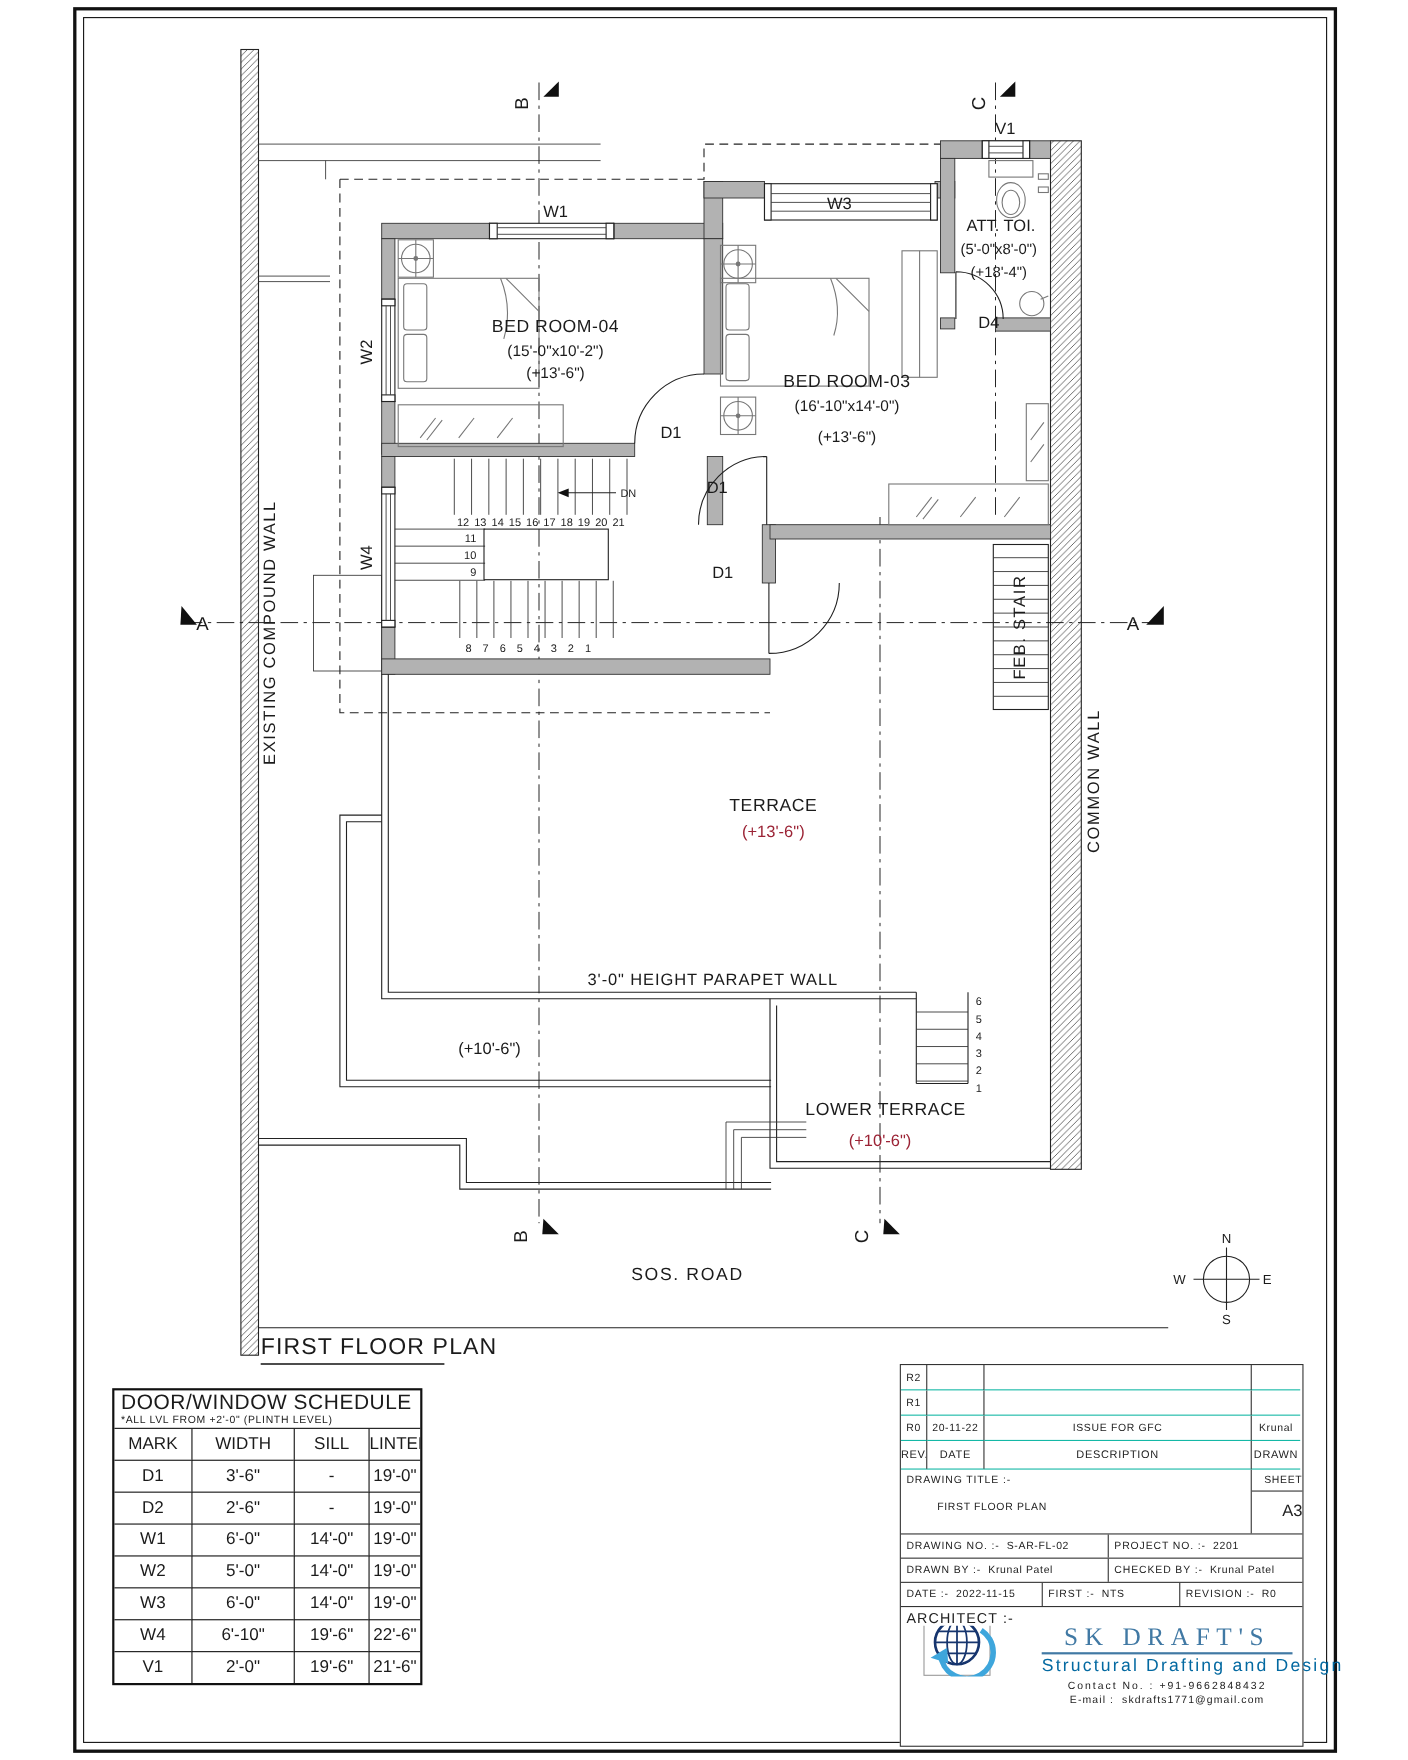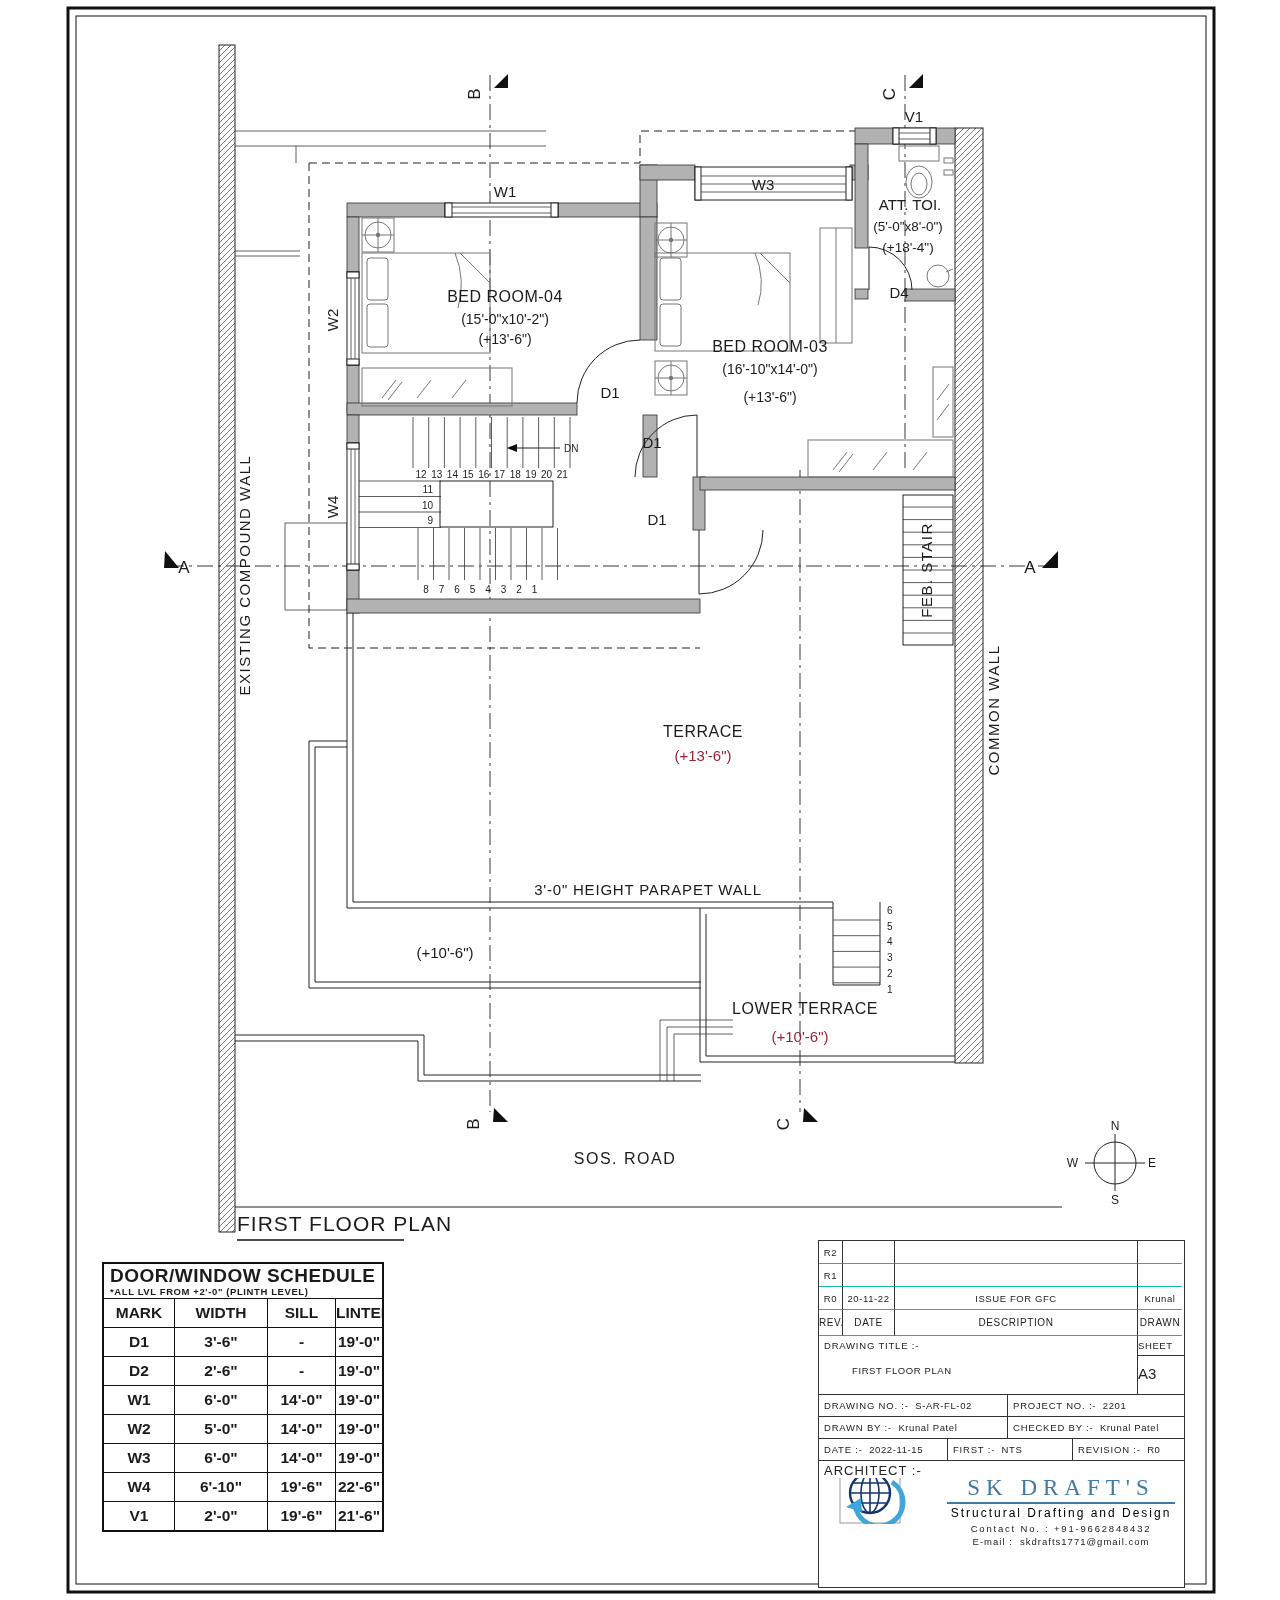--- a/index.html
+++ b/index.html
@@ -22,21 +22,21 @@
   .win{fill:#fff;stroke:#222;stroke-width:1}
   .ln{stroke:#222;stroke-width:1;fill:none}
   .thin{stroke:#3a3a3a;stroke-width:.8;fill:none}
   .dash{stroke:#222;stroke-width:1;fill:none;stroke-dasharray:8 5}
   .cl{stroke:#222;stroke-width:.9;fill:none;stroke-dasharray:16 5 3 5}
   .furn{fill:none;stroke:#777;stroke-width:1}
   .tread{stroke:#333;stroke-width:.8}
   .arc{stroke:#222;stroke-width:1;fill:none}
   .tri{fill:#101010}
   
-  .schedule{position:absolute;left:102px;top:1262px;width:278px;border:2px solid #111;background:#fff;font-weight:bold;}
+  .schedule{position:absolute;left:102px;top:1262px;width:278px;border:2px solid #111;background:#fff;}
   .sch-title-cell{height:35px;border-bottom:1.5px solid #111;padding:2px 4px 0 6px;box-sizing:border-box}
   .sch-title{font-size:19px;letter-spacing:.5px;line-height:20px;white-space:nowrap}
   .sch-sub{font-size:9.5px;letter-spacing:.6px;line-height:11px;white-space:nowrap}
   .sch-grid{display:grid;grid-template-columns:70px 93px 68px 47px;}
   .sch-grid>div{height:28px;line-height:28px;text-align:center;font-size:15.5px;
     border-top:1px solid #111;border-left:1px solid #111;overflow:hidden;white-space:nowrap}
   .sch-grid>div:nth-child(4n+1){border-left:none}
   .sch-grid>div:nth-child(-n+4){border-top:none}
   
   .tblock{position:absolute;left:818px;top:1240px;width:367px;height:348px;border:1.5px solid #333;
@@ -46,40 +46,40 @@
   .rev-grid>div{height:23px;line-height:23px;border-bottom:1px solid #14b8a6;border-right:1px solid #333;
     text-align:center;overflow:hidden;white-space:nowrap}
   .rev-grid>div:nth-child(4n){border-right:none}
   .rev-grid>div:nth-child(n+13){height:26px;line-height:26px;font-size:10px}
   .tb-project{height:60px;border-bottom:1px solid #333;padding:4px 5px}
   .tb-project .l1{margin:4px 0 0 24px;font-size:9.5px}
   .tb-project .l2{margin:3px 0 0 24px;font-size:9.5px}
   .tb-dt{height:59px;border-bottom:1px solid #333;display:flex}
   .tb-dt-left{flex:1;padding:4px 5px}
   .tb-dt-left .val{margin:14px 0 0 28px}
-  .tb-sheet{width:47px;border-left:1px solid #333;text-align:left}
+  .tb-sheet{width:47px;border-left:1px solid #333;text-align:right}
   .tb-sheet .sl{height:20px;line-height:20px;border-bottom:1px solid #333}
   .tb-sheet .sv{font-size:15px;line-height:36px;letter-spacing:0}
   .tb-r2{height:22px;border-bottom:1px solid #333;display:flex;line-height:21px}
   .tb-r2>div{padding-left:5px;white-space:nowrap;overflow:hidden}
   .tb-r2 .c1{width:189px;border-right:1px solid #333}
   .tb-r2 .c2{flex:1}
   .tb-r3{height:22px;border-bottom:1px solid #333;display:flex;line-height:21px}
   .tb-r3>div{padding-left:5px;white-space:nowrap;overflow:hidden}
   .tb-r3 .c1{width:129px;border-right:1px solid #333}
   .tb-r3 .c2{width:125px;border-right:1px solid #333}
   .tb-r3 .c3{flex:1}
   .tb-arch{position:relative;height:65px;padding:2px 5px}
   .arch-label{font-size:13px;letter-spacing:1px}
   .logo-box{position:absolute;left:20px;top:17px;width:78px;height:46px;}
   .logo-box svg{position:absolute;left:0;top:0}
   .brand{position:absolute;left:128px;top:14px;width:228px;text-align:center}
   .brand-name{font-family:"Liberation Serif",serif;font-size:23px;letter-spacing:6px;color:#4179a4;
     border-bottom:2px solid #4179a4;padding-bottom:1px;white-space:nowrap}
-  .brand-tag{font-size:12px;letter-spacing:2px;color:#000000;margin-top:2px;white-space:nowrap}
+  .brand-tag{font-size:16px;letter-spacing:2px;color:#0369a1;margin-top:2px;white-space:nowrap}
   .brand-contact{font-size:9.5px;letter-spacing:1.8px;color:#222;margin-top:3px;white-space:nowrap}
   .brand-email{font-size:9.5px;letter-spacing:1px;color:#222;margin-top:2px;white-space:nowrap}
   .lbl{letter-spacing:.8px}
 </style>
 </head>
 <body>
 
 <div id="app">
 
 <svg width="1280" height="1600" viewBox="0 0 1280 1600">

